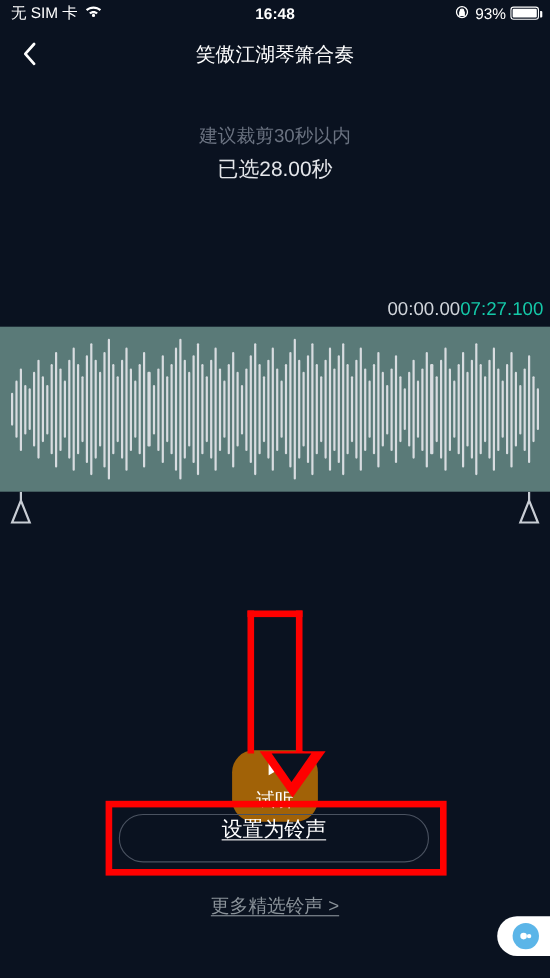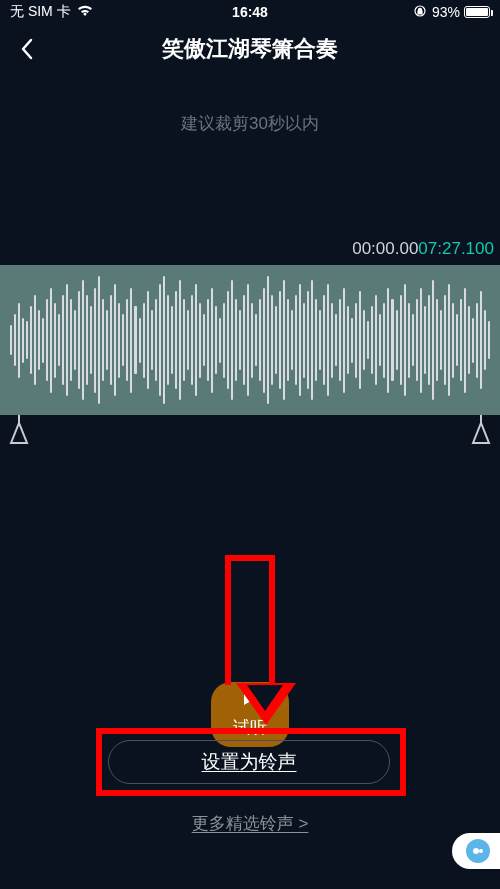--- a/index.html
+++ b/index.html
@@ -23,42 +23,42 @@
     }
     .status-left, .status-right { display: flex; align-items: center; gap: 6px; }
     .status-center { position: absolute; left: 50%; transform: translateX(-50%); font-weight: 600; }
     .battery-wrap { display: flex; align-items: center; gap: 4px; }
     .battery-icon { width: 26px; height: 12px; border: 1.5px solid #fff; border-radius: 3px; position: relative; }
     .battery-icon::after { content: ''; position: absolute; right: -4px; top: 3px; width: 2px; height: 6px; background: #fff; border-radius: 0 1px 1px 0; }
     .battery-fill { position: absolute; left: 1px; top: 1px; bottom: 1px; width: 90%; background: #fff; border-radius: 1px; }
 
     .nav-header { height: 50px; display: flex; align-items: center; padding: 0 12px; position: relative; }
     .back-btn { width: 30px; height: 30px; display: flex; align-items: center; justify-content: center; }
-    .page-title { position: absolute; left: 50%; transform: translateX(-50%); font-size: 22px; font-weight: 700; }
+    .page-title { position: absolute; left: 50%; transform: translateX(-50%); font-size: 18px; font-weight: 400; }
 
     .info-section { text-align: center; margin-top: 38px; }
     .hint-text { color: #6a7280; font-size: 17px; margin-bottom: 6px; }
     .selected-text { color: #e5e7eb; font-size: 19px; }
 
     .waveform-section { margin-top: 104px; position: relative; }
     .time-labels { display: flex; justify-content: flex-end; padding: 0 6px; font-size: 17px; margin-bottom: 6px; }
     .time-start { color: #d1d5db; }
     .time-end { color: #14c8a8; }
 
     .waveform { height: 150px; background: #5a7a78; position: relative; display: flex; align-items: center; justify-content: center; padding: 0 10px; }
     .wave-bars { display: flex; align-items: center; gap: 2px; width: 100%; height: 100%; }
     .wave-bar { flex: 1; background: #d8dce0; border-radius: 1px; }
 
     .trim-handles { position: absolute; bottom: -30px; left: 0; right: 0; display: flex; justify-content: space-between; padding: 0 8px; }
     .handle { width: 22px; height: 30px; position: relative; }
     .handle svg { width: 100%; height: 100%; }
 
     .preview-btn { position: absolute; left: 50%; transform: translateX(-50%); top: 682px; background: #a16207; color: #fff; border: none; border-radius: 20px; padding: 8px 22px; font-size: 17px; display: flex; align-items: center; gap: 6px; flex-direction: column; }
 
-    .set-btn { position: absolute; left: 108px; top: 740px; width: 282px; height: 44px; border: 1.5px solid #4a5260; background: transparent; color: #fff; border-radius: 22px; font-size: 19px; text-decoration: underline; text-underline-offset: 3px; display: flex; align-items: center; justify-content: center; }
+    .set-btn { position: absolute; left: 108px; top: 740px; width: 282px; height: 44px; border: 1.5px solid #4a5260; background: transparent; color: #fff; border-radius: 22px; font-size: 19px; text-decoration: underline; text-underline-offset: 3px; display: flex; align-items: flex-start; justify-content: center; }
 
     .more-link { position: absolute; left: 50%; transform: translateX(-50%); top: 812px; color: #8a9299; font-size: 17px; text-decoration: underline; text-underline-offset: 3px; }
 
     .red-box { position: absolute; left: 96px; top: 728px; width: 310px; height: 68px; border: 6px solid #ff0000; pointer-events: none; }
     .red-arrow { position: absolute; left: 225px; top: 555px; pointer-events: none; }
     .arrow-stem { width: 50px; height: 130px; border: 6px solid #ff0000; border-bottom: none; }
     .arrow-head { position: absolute; left: 11px; top: 128px; width: 0; height: 0; border-left: 30px solid transparent; border-right: 30px solid transparent; border-top: 42px solid #ff0000; }
     .arrow-head-inner { position: absolute; left: 22px; top: 130px; width: 0; height: 0; border-left: 18px solid transparent; border-right: 18px solid transparent; border-top: 26px solid #0a1220; }
 
     .watermark { position: absolute; right: 0; bottom: 20px; background: #fff; color: #000; border-radius: 18px 0 0 18px; padding: 6px 10px 6px 14px; display: flex; align-items: center; gap: 6px; font-size: 13px; }
@@ -98,20 +98,21 @@
   <div class="back-btn">
     <svg width="14" height="22" viewBox="0 0 14 22" fill="none" stroke="#fff" stroke-width="2.5" stroke-linecap="round" stroke-linejoin="round">
         <path d="M11 2L3 11l8 9"></path>
       </svg>
   </div>
   <div class="page-title">笑傲江湖琴箫合奏</div>
 </div>
 
 <div class="info-section">
   <div class="hint-text">建议裁剪30秒以内</div>
+  <div class="selected-text">已选28.00秒</div>
 </div>
 
 <div class="waveform-section">
   <div class="time-labels">
     <span class="time-start">00:00.00</span>
     <span class="time-end">07:27.100</span>
   </div>
   <div class="waveform">
     <div class="wave-bars" id="wave-bars">
         <div class="wave-bar" style="height: 20%;"></div>

